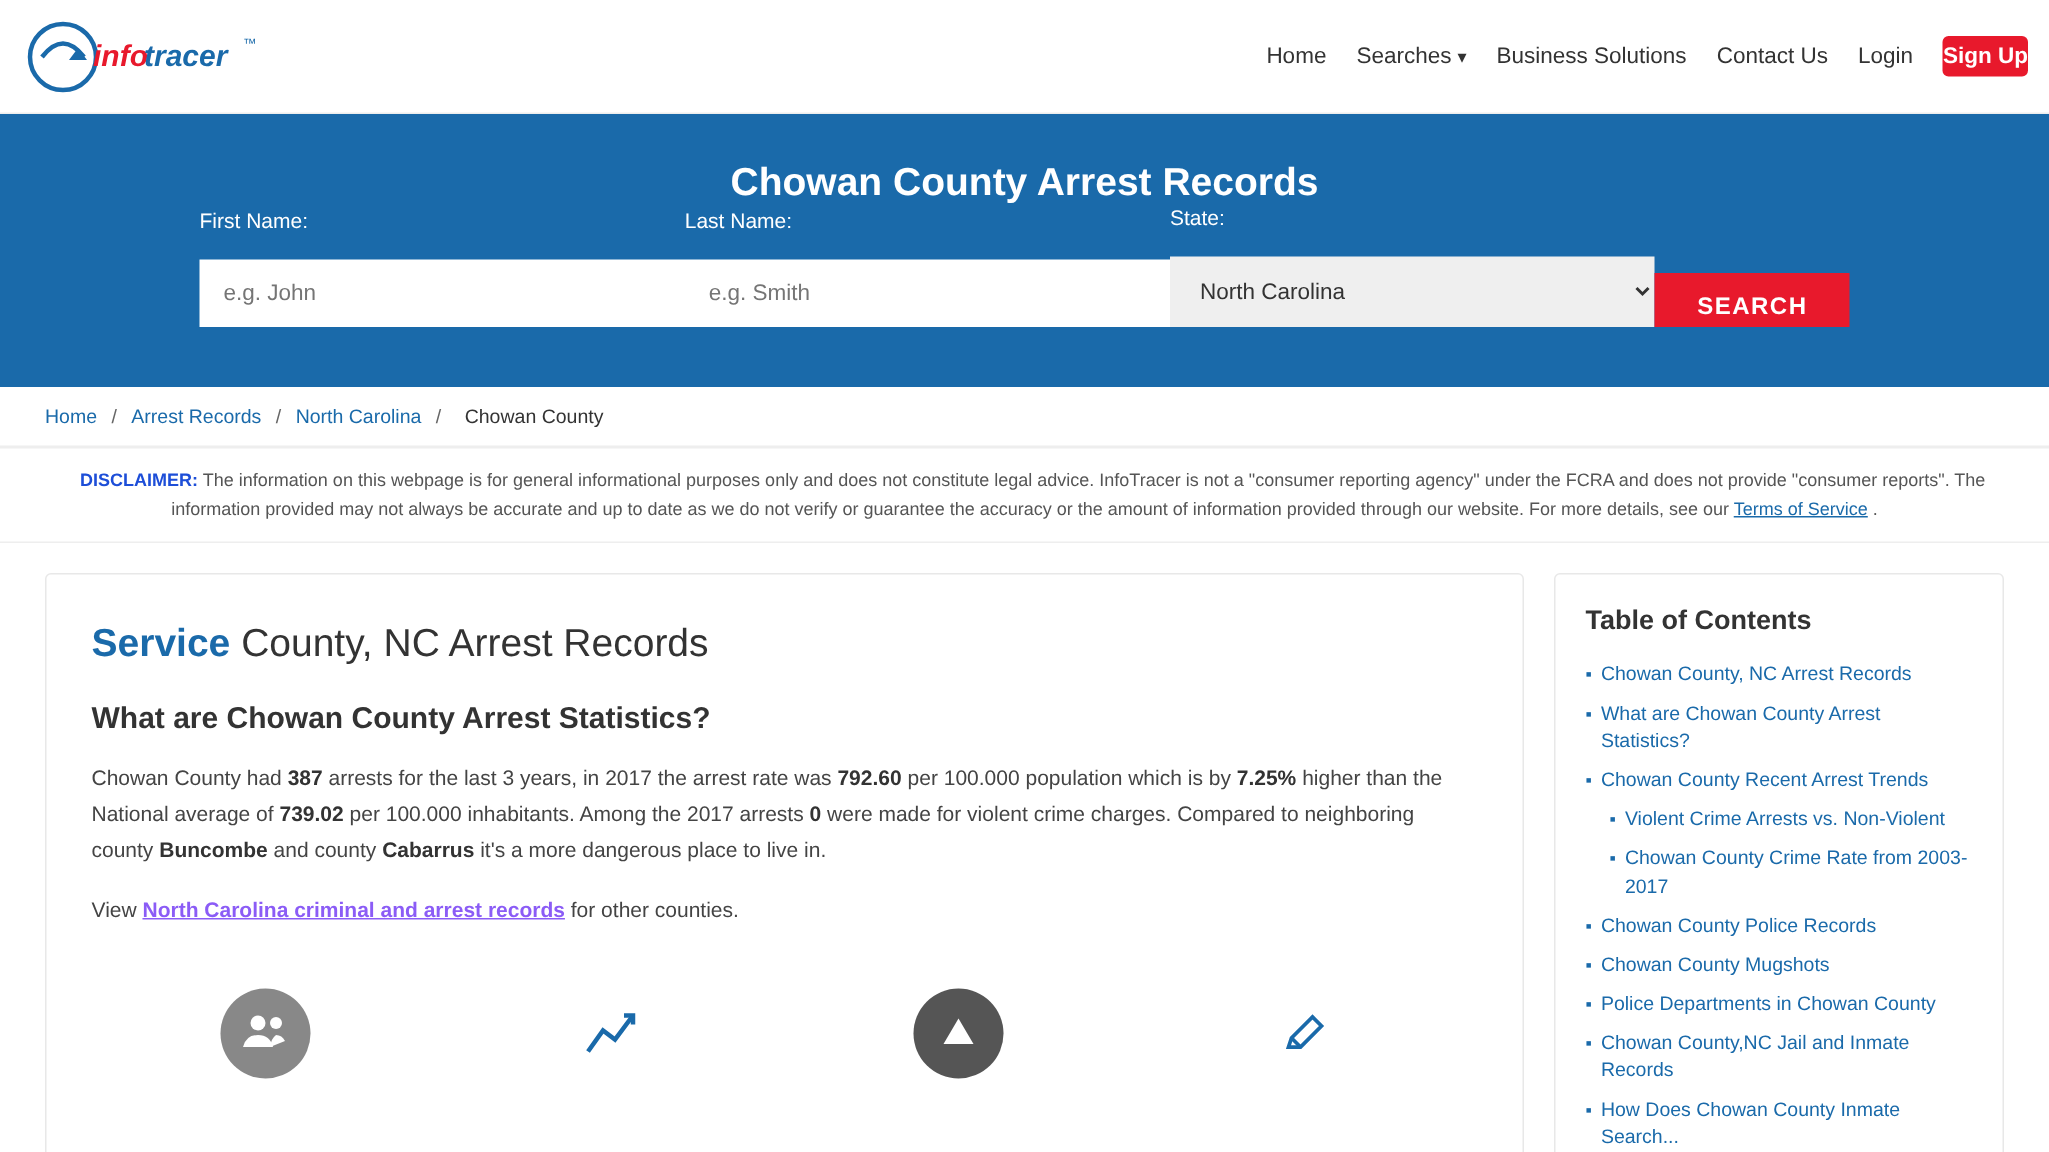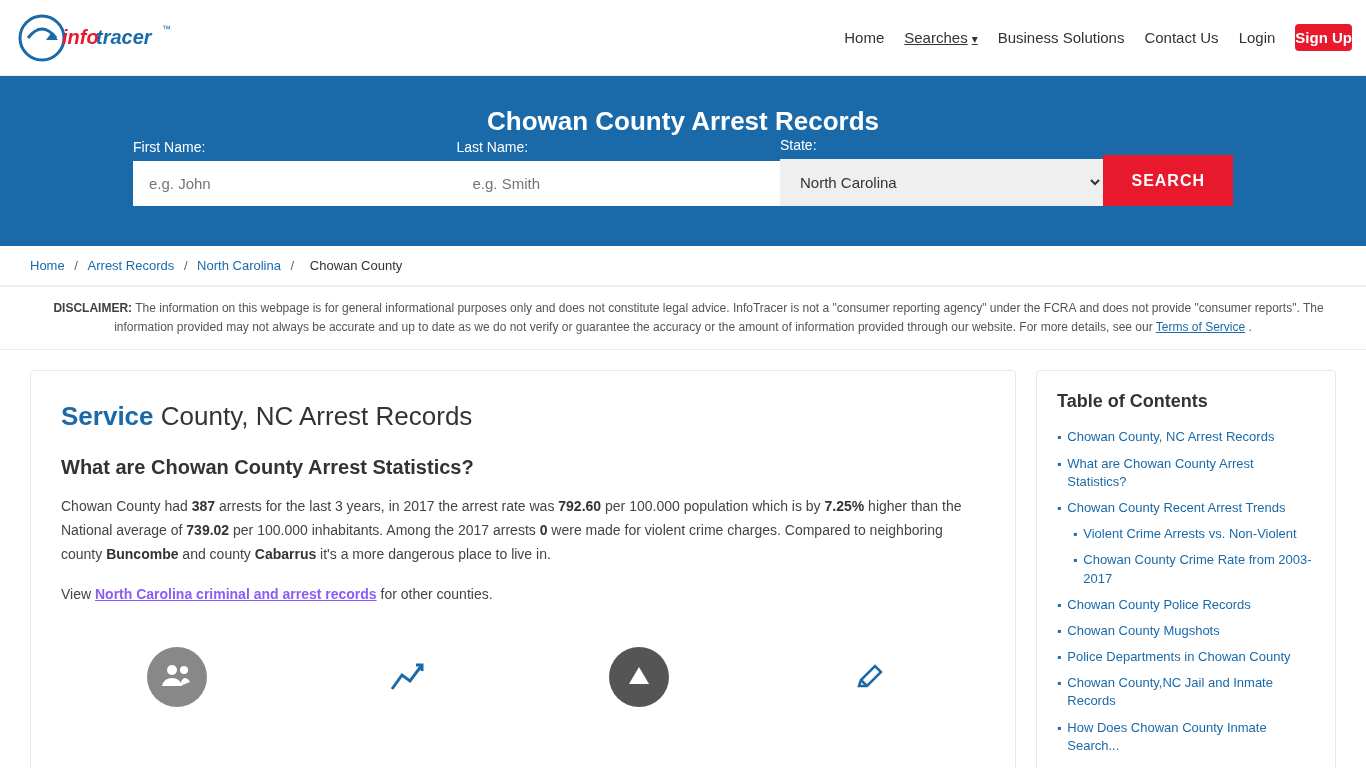--- a/index.html
+++ b/index.html
@@ -25,21 +25,20 @@
       font-size: 15px;
       padding: 5px 0;
     }
     .nav-searches {
       display: flex;
       align-items: center;
       gap: 4px;
       cursor: pointer;
       color: #333;
       font-size: 15px;
-      text-decoration: underline;
     }
     .nav-login {
       text-decoration: none;
       color: #333;
       font-size: 15px;
     }
     .nav-signup {
       background: #e8192c;
       color: #fff !important;
       padding: 10px 20px;
@@ -66,20 +65,21 @@
       justify-content: center;
       gap: 0;
       max-width: 1100px;
       margin: 0 auto;
     }
     .form-group {
       display: flex;
       flex-direction: column;
       align-items: flex-start;
       flex: 1;
+      gap: 12px;
     }
     .form-group label {
       color: #fff;
       font-size: 14px;
       margin-bottom: 6px;
       font-weight: normal;
     }
     .form-group input, .form-group select {
       width: 100%;
       padding: 14px 16px;
@@ -94,21 +94,21 @@
     }
     .search-btn {
       background: #e8192c;
       color: #fff;
       border: none;
       padding: 14px 28px;
       font-size: 16px;
       font-weight: bold;
       cursor: pointer;
       letter-spacing: 1px;
-      height: 51px;
+      height: 36px;
       white-space: nowrap;
     }
 
     
     .breadcrumb {
       padding: 12px 30px;
       border-bottom: 1px solid #eee;
       font-size: 13px;
     }
     .breadcrumb a {
@@ -127,21 +127,21 @@
     .disclaimer {
       background: #fff;
       border-top: 1px solid #eee;
       padding: 12px 30px;
       font-size: 12px;
       color: #555;
       text-align: center;
       line-height: 1.6;
       border-bottom: 1px solid #eee;
     }
-    .disclaimer strong { color: #404040; margin-left: 11px; }
+    .disclaimer strong { color: #1d4ed8; margin-left: 11px; }
     .disclaimer a { color: #1a6aaa; }
 
     
     .main-content {
       display: flex;
       gap: 0;
       padding: 20px 30px;
       max-width: 1366px;
     }
     .content-area {

